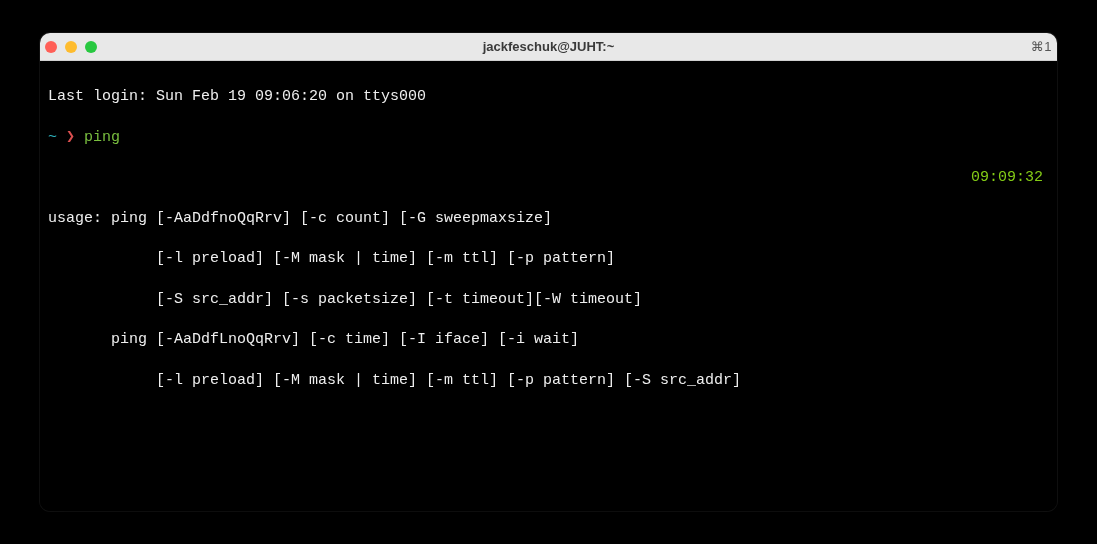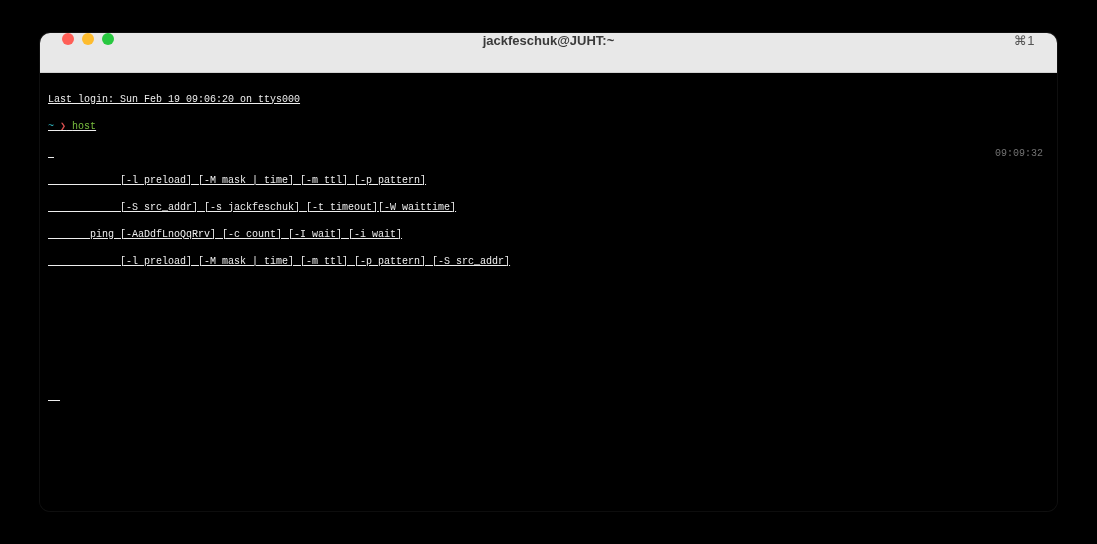--- a/index.html
+++ b/index.html
@@ -16,25 +16,25 @@
       width: 1017px;
       height: 478px;
       background: #000;
       border-radius: 10px;
       box-shadow: 0 10px 40px rgba(0,0,0,0.5), 0 0 0 1px rgba(255,255,255,0.08);
       overflow: hidden;
       display: flex;
       flex-direction: column;
     }
     .titlebar {
-      height: 40px;
+      height: 28px;
       background: #e8e8e8;
       display: flex;
-      align-items: flex-start;
-      padding: 0 22px;
+      align-items: center;
+      padding: 0 5px;
       position: relative;
       border-bottom: 1px solid #d0d0d0;
     }
     .traffic-lights {
       display: flex;
       gap: 8px;
       align-items: center;
     }
     .tl {
       width: 12px;
@@ -58,32 +58,31 @@
       font-size: 13px;
       color: #555;
       font-family: -apple-system, BlinkMacSystemFont, sans-serif;
       letter-spacing: 0.5px;
     }
     .terminal-body {
       flex: 1;
       background: #000;
       padding: 6px 8px;
       color: #eee;
-      font-size: 10px;
+      font-size: 15px;
       line-height: 1.35;
       white-space: pre;
       overflow: hidden;
       position: relative;
-      text-decoration: underline;
     }
     .line { white-space: pre; }
     .cyan { color: #2fb9c4; }
     .red { color: #d94f4f; }
     .green { color: #7abf3f; }
-    .gray { color: #737373; }
+    .gray { color: #84cc16; }
     .ts-right {
       position: absolute;
       right: 14px;
     }
   </style>
 </head>
 <body>
 
 <div class="window">
   <div class="titlebar">
@@ -91,25 +90,26 @@
       <div class="tl close"></div>
       <div class="tl min"></div>
       <div class="tl max"></div>
     </div>
     <div class="title">jackfeschuk@JUHT:~</div>
     <div class="right-indicator">⌘1</div>
   </div>
 
   <div class="terminal-body">
 <div class="line">Last login: Sun Feb 19 09:06:20 on ttys000</div>
-<div class="line"><span class="cyan">~</span> <span class="red">❯</span> <span class="green">host</span></div>
+<div class="line"><span class="cyan">~</span> <span class="red">❯</span> <span class="green">ping</span></div>
 <div class="line"><span class="ts-right gray">09:09:32</span>&nbsp;</div>
+<div class="line">usage: ping [-AaDdfnoQqRrv] [-c count] [-G sweepmaxsize]</div>
 <div class="line">            [-l preload] [-M mask | time] [-m ttl] [-p pattern]</div>
-<div class="line">            [-S src_addr] [-s jackfeschuk] [-t timeout][-W waittime]</div>
-<div class="line">       ping [-AaDdfLnoQqRrv] [-c count] [-I wait] [-i wait]</div>
+<div class="line">            [-S src_addr] [-s packetsize] [-t timeout][-W timeout]</div>
+<div class="line">       ping [-AaDdfLnoQqRrv] [-c time] [-I iface] [-i wait]</div>
 <div class="line">            [-l preload] [-M mask | time] [-m ttl] [-p pattern] [-S src_addr]</div>
 
 
 
 
 
 
 
 
   </div>

